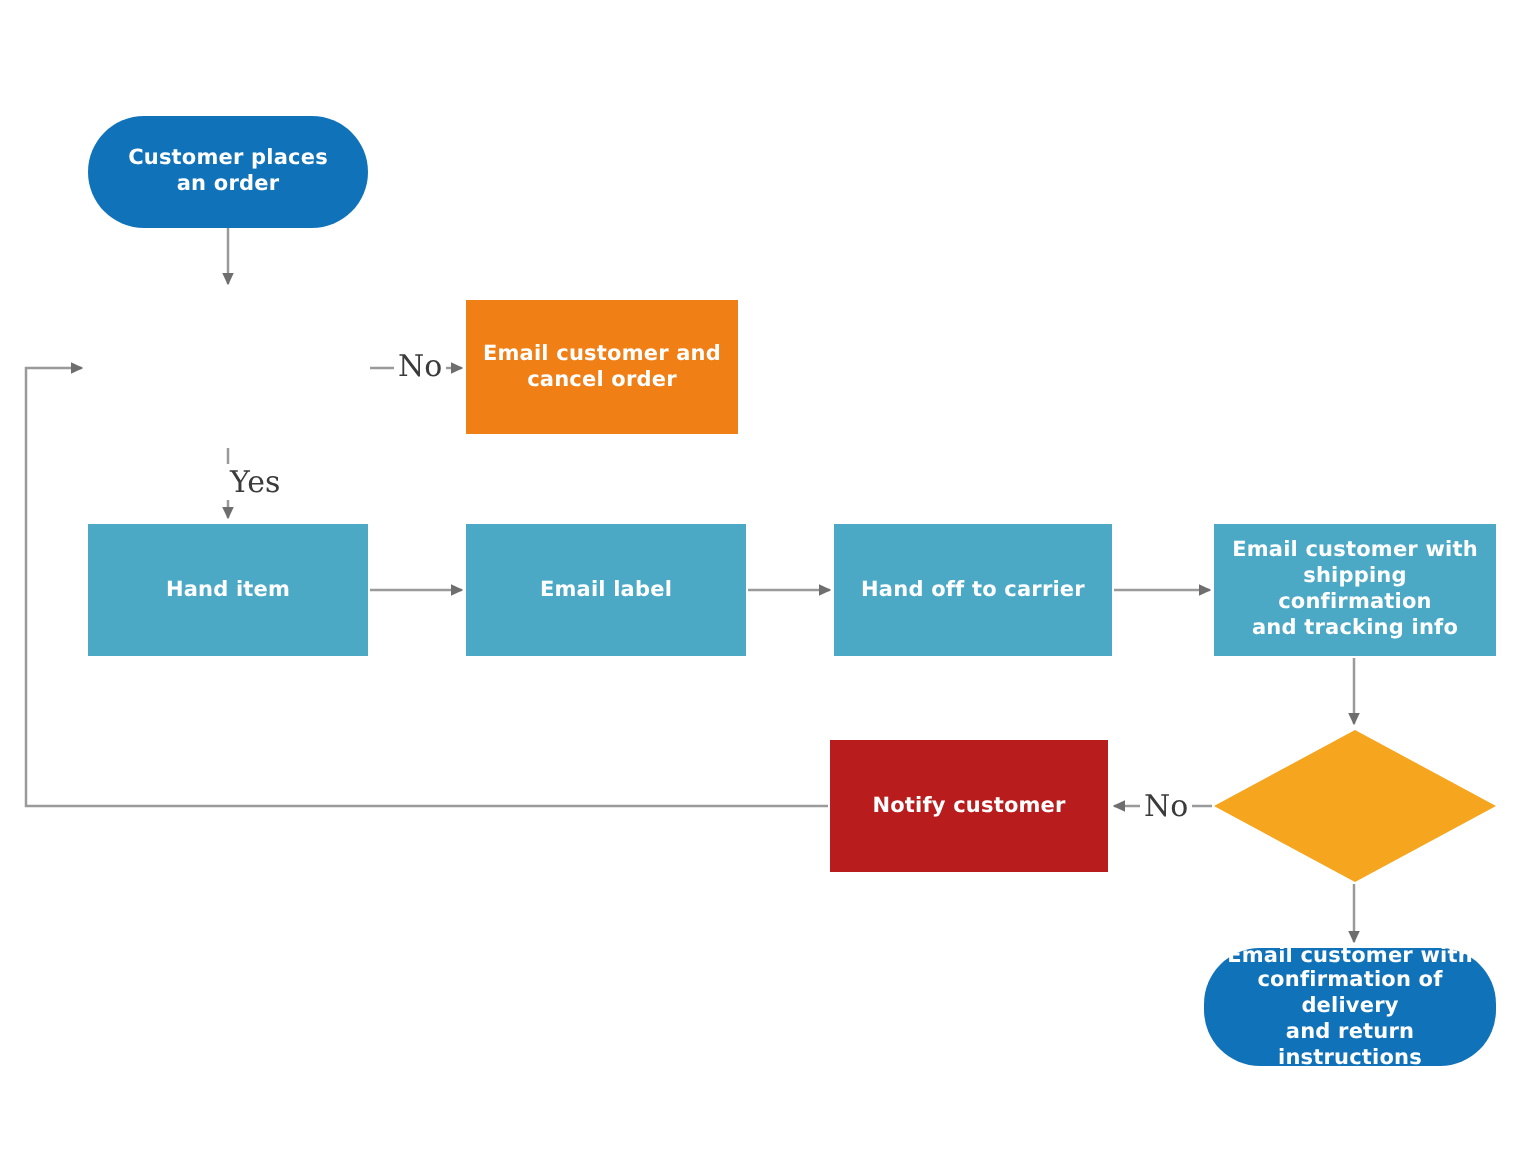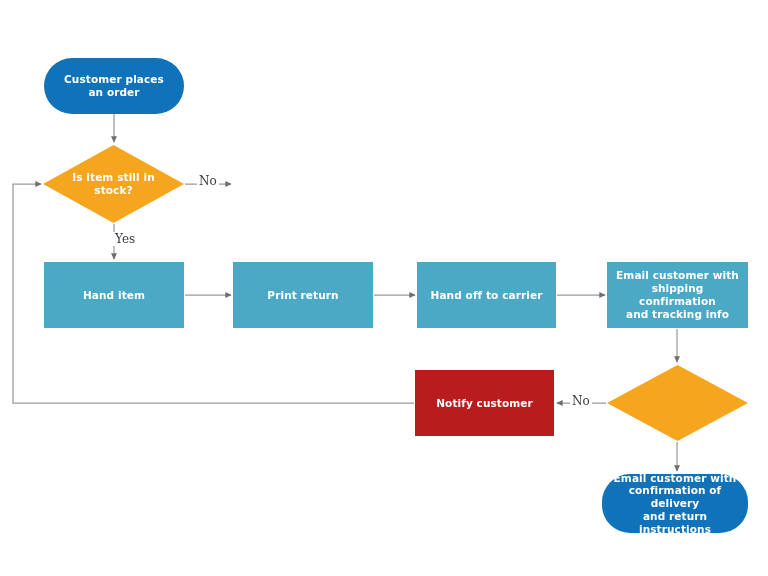--- a/index.html
+++ b/index.html
@@ -54,21 +54,21 @@
     width: 100%;
     height: 100%;
     z-index: -1;
   }
   .decision .label {
     position: relative;
     z-index: 1;
   }
   .edge-label {
     position: absolute;
-    font-size: 12px;
+    font-size: 15px;
     font-weight: normal;
     color: #3b3b3b;
     font-family: "DejaVu Serif", "Liberation Serif", serif;
     background: #ffffff;
     padding: 0 2px;
     z-index: 4;
     user-select: none;
   }
   svg#wires {
     position: absolute;
@@ -102,35 +102,32 @@
       <path d="M 677 442 L 677 471"></path>
       <path d="M 414 403 L 13 403 L 13 184 L 41 184"></path>
     </g>
   </svg>
 
   <div class="node terminator" style="left:44px; top:58px; width:140px; height:56px; background:#1072B8;">
     <span class="label">Customer places
 an order</span>
   </div>
 
-  <div class="node decision" style="left:43px; top:145px; width:141px; height:78px;">
-    <svg class="dshape" viewBox="0 0 141 78" preserveAspectRatio="none">
-      <polygon points="70.5,0 141,39 70.5,78 0,39" fill="#F5A51E"></polygon>
-    </svg>
-    <span class="label">Is item still in
-stock?</span>
+
+  <div class="node process" style="left:233px; top:150px; width:136px; height:67px; background:#F07F16;">
+    <span class="label">Email customer and
+cancel order</span>
   </div>
-
 
   <div class="node process" style="left:44px; top:262px; width:140px; height:66px; background:#4CA9C6;">
     <span class="label">Hand item</span>
   </div>
 
   <div class="node process" style="left:233px; top:262px; width:140px; height:66px; background:#4CA9C6;">
-    <span class="label">Print return</span>
+    <span class="label">Email label</span>
   </div>
 
   <div class="node process" style="left:417px; top:262px; width:139px; height:66px; background:#4CA9C6;">
     <span class="label">Hand off to carrier</span>
   </div>
 
   <div class="node process" style="left:607px; top:262px; width:141px; height:66px; background:#4CA9C6;">
     <span class="label">Email customer with
 shipping confirmation
 and tracking info</span>

